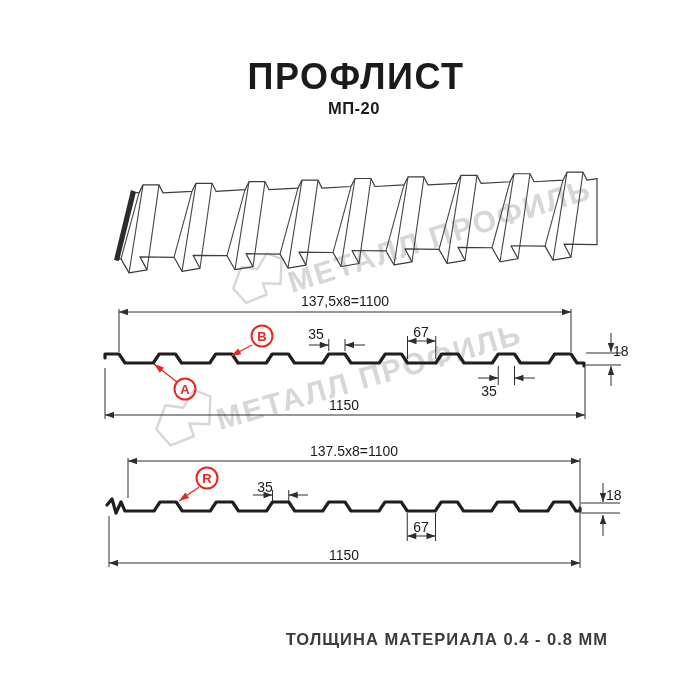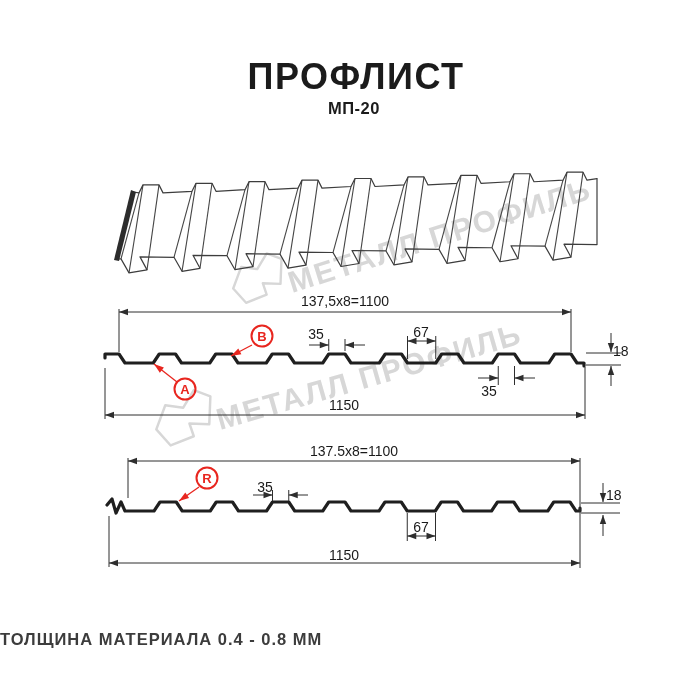--- a/index.html
+++ b/index.html
@@ -2,21 +2,21 @@
 <html><head>
 <meta charset="utf-8">
 <style>
   html,body{margin:0;padding:0;background:#fff;}
   .stage{position:relative;width:700px;height:700px;background:#ffffff;overflow:hidden;
          font-family:"Liberation Sans",sans-serif;}
   .title{position:absolute;top:56px;left:0;width:700px;text-align:center;
          font-size:36px;font-weight:bold;letter-spacing:1.5px;color:#1b1b1b;margin-left:6px;}
   .subtitle{position:absolute;top:99px;left:4px;width:700px;text-align:center;
          font-size:16.5px;font-weight:bold;letter-spacing:.5px;color:#1b1b1b;}
-  .footer{position:absolute;top:630px;left:0;width:608px;text-align:left;
+  .footer{position:absolute;top:630px;left:0;width:608px;text-align:right;
          font-size:16.5px;font-weight:bold;letter-spacing:1px;color:#3c3c3c;}
   svg{position:absolute;left:0;top:0;}
   .dimtxt{font-size:14px;fill:#1a1a1a;}
   .redtxt{font-size:13px;fill:#e8261f;font-weight:bold;}
   .wmtxt{font-size:30px;font-weight:bold;letter-spacing:2px;fill:#d7d7d7;}
 </style>
 </head>
 <body>
 
 <div class="stage">

